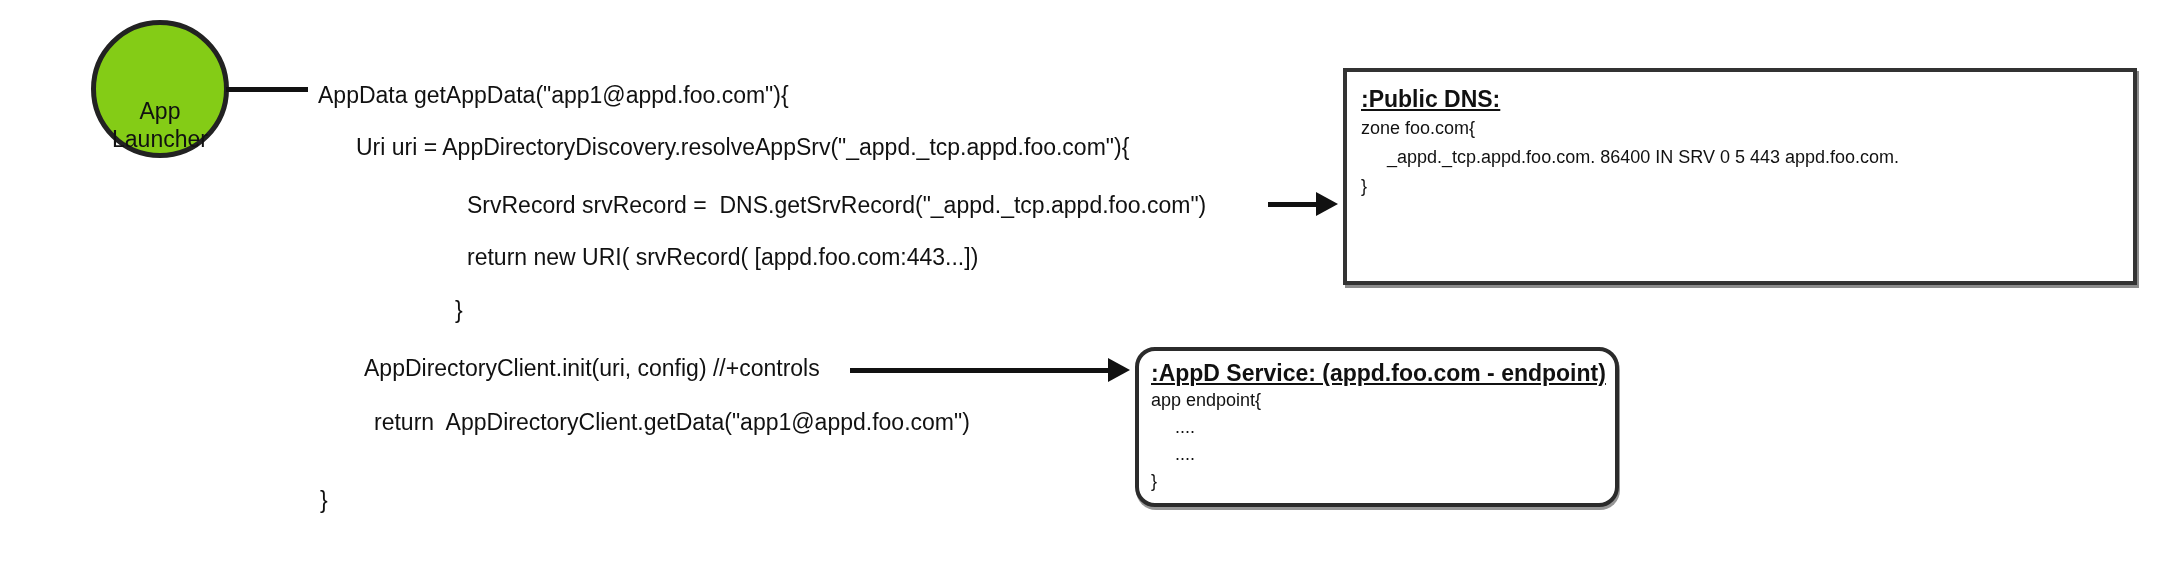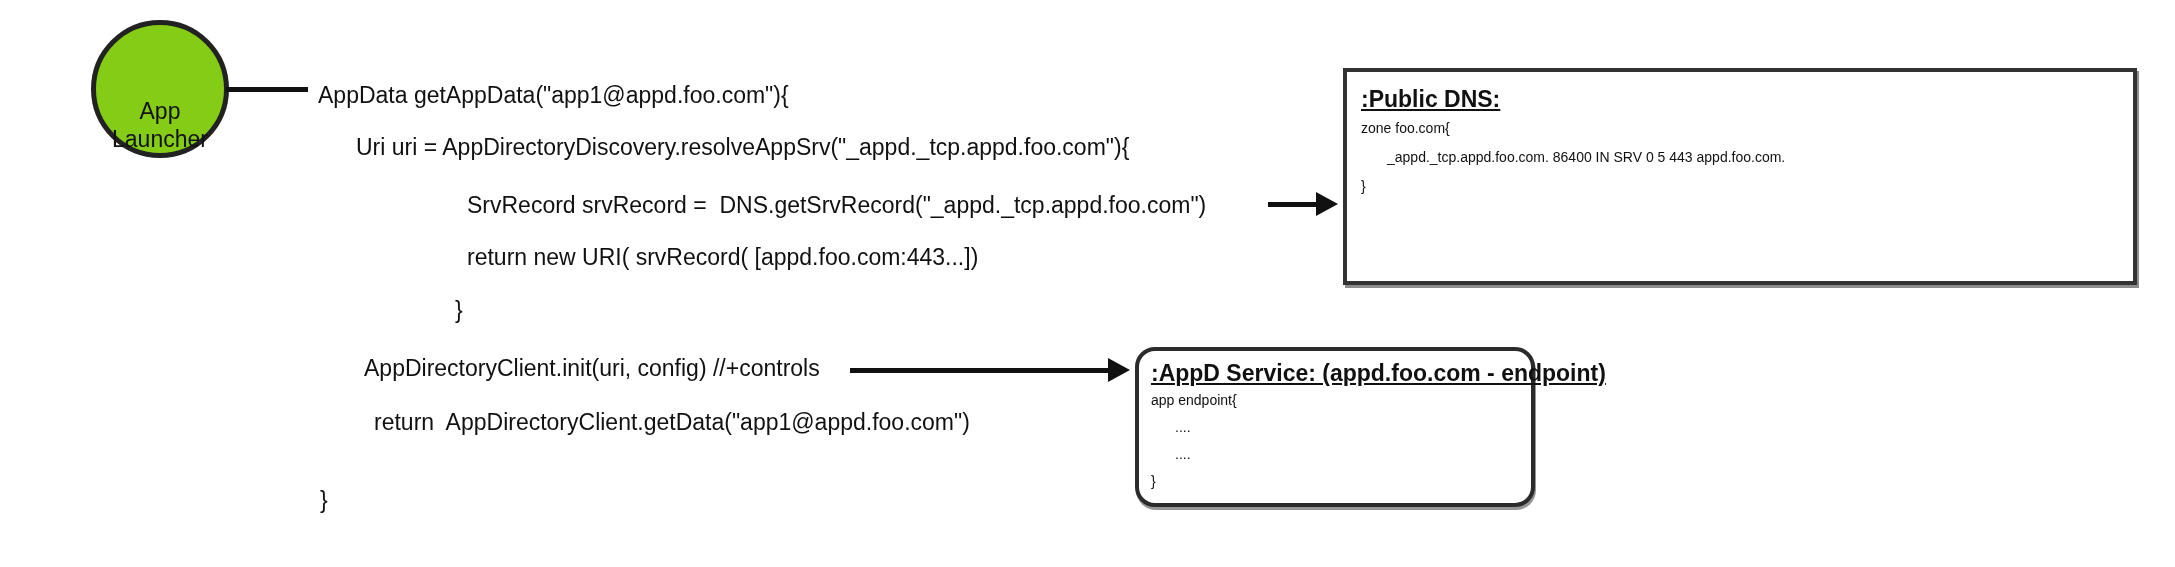--- a/index.html
+++ b/index.html
@@ -65,31 +65,31 @@
     margin-top: 40px;
   }
   .box-title {
     font-size: 23px;
     font-weight: bold;
     text-decoration: underline;
     line-height: 30px;
     white-space: pre;
   }
   .box-line {
-    font-size: 14px;
+    font-size: 18px;
     line-height: 29px;
     white-space: pre;
   }
   .indent-1 { padding-left: 26px; }
   .gap-above { margin-top: 26px; }
 
   
   .appd-box {
     left: 1135px; top: 347px;
-    width: 400px; height: 160px;
+    width: 484px; height: 160px;
     box-sizing: border-box;
     border: 4px solid #2b2b2b;
     border-radius: 20px;
     background: #ffffff;
     box-shadow: 1px 3px 0 rgba(45,45,45,0.5);
     padding: 8px 12px 0 12px;
   }
   .appd-box .box-title { line-height: 28px; }
   .appd-box .box-line { line-height: 27px; }
   .appd-box .indent-1 { padding-left: 24px; }

